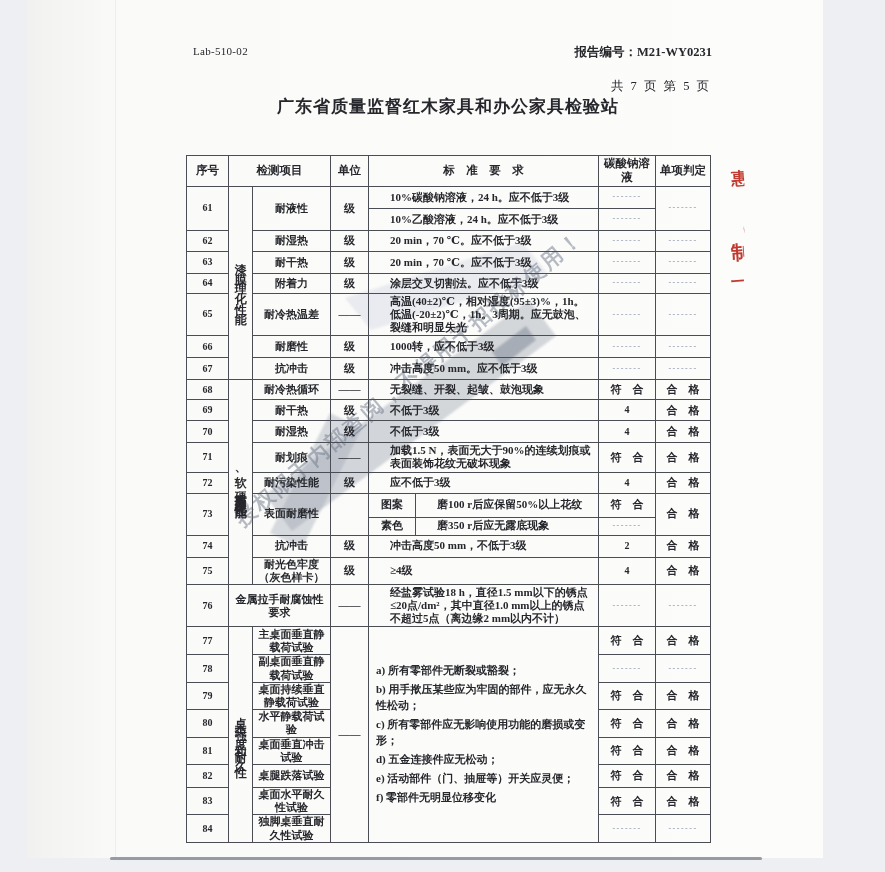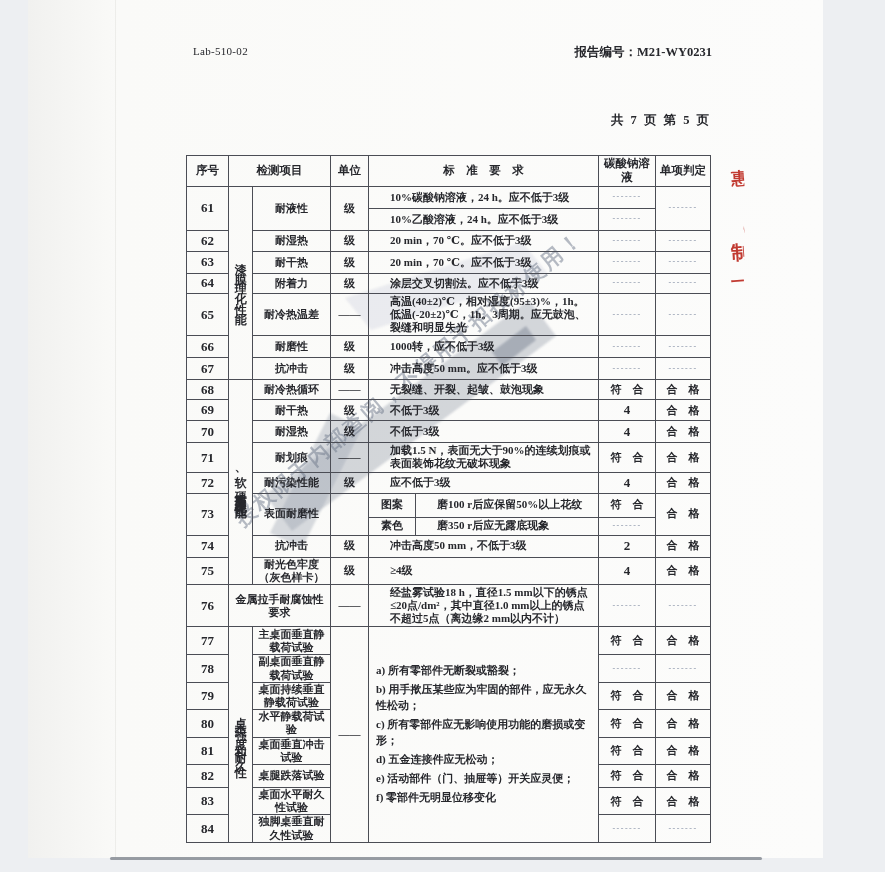--- a/index.html
+++ b/index.html
@@ -7,21 +7,21 @@
   #canvas{position:relative;width:885px;height:872px;overflow:hidden;background:#edeff2;
           font-family:"Liberation Serif","DejaVu Serif",serif;color:#26272c;}
   .page{position:absolute;left:28px;top:0;width:795px;height:858px;
         background:linear-gradient(90deg,#f1f1ef 0,#fafaf8 90px,#fcfcfb 100%);}
   .fold-line{position:absolute;left:115px;top:0;width:1px;height:858px;background:#e7e7e4;opacity:.7;}
   .page-shadow{position:absolute;left:110px;top:857px;width:652px;height:3px;background:#868c94;border-radius:2px;opacity:.85;}
 
   .hdr-text{position:absolute;white-space:nowrap;}
   .lab-code{left:193px;top:45px;font-weight:normal;font-size:11px;letter-spacing:.3px;}
   .report-no{right:173px;top:44px;font-size:12.5px;font-weight:600;}
-  .page-indicator{right:174px;top:78px;font-size:12.5px;font-weight:700;letter-spacing:2px;margin-top:34px;}
+  .page-indicator{right:174px;top:78px;font-size:12.5px;font-weight:400;letter-spacing:2px;}
   .org-title{left:186px;top:95px;width:524px;text-align:center;font-size:17px;font-weight:bold;letter-spacing:1px;white-space:nowrap;}
   .report-title{left:186px;top:120px;width:524px;text-align:center;font-size:20px;font-weight:bold;white-space:nowrap;}
 
   
   #wm-svg{position:absolute;left:0;top:0;pointer-events:none;filter:blur(1.2px);}
   .wm-text{position:absolute;left:238px;top:508px;transform:rotate(-40deg);transform-origin:0 50%;
            font-size:21px;font-weight:600;letter-spacing:2.5px;color:#707a8c;opacity:.5;white-space:nowrap;pointer-events:none;}
 
   
   .stamp-frag{position:absolute;left:731px;width:13px;overflow:hidden;color:#c13a31;font-weight:bold;
@@ -31,21 +31,21 @@
   .sf3{top:243px;font-size:19px;}
   .sf4{top:274px;font-size:16px;}
 
   
   table.report{position:absolute;left:186px;top:155px;width:524px;border-collapse:collapse;table-layout:fixed;
                border:1.5px solid #3c3e45;}
   td,th{border:1px solid #4b4d55;padding:0 3px;font-size:11px;line-height:1.2;text-align:center;
         vertical-align:middle;font-weight:600;color:#26272c;overflow:hidden;}
   th{font-size:11.5px;padding:1px 2px;}
   .std{text-align:left;padding:1px 3px 1px 21px;}
-  .num{font-size:13px;}
+  .num{font-size:10px;}
   .dash{color:#8893a8;font-size:8px;letter-spacing:1.5px;font-weight:400;}
   .gcell{padding:0;}
   .vert{writing-mode:vertical-rl;text-orientation:upright;margin:0 auto;font-size:12px;font-weight:600;}
   .g1{letter-spacing:10px;}
   .g2{letter-spacing:2px;}
   .g3{letter-spacing:7px;}
   .desk-std{padding:4px 3px 4px 7px;}
   .std-line{margin:3px 0;line-height:1.45;}
 </style>
 </head>
@@ -61,20 +61,21 @@
     <polygon points="345,298 522,242 548,274 371,330" fill="#c7c9da" opacity="0.32"></polygon>
     <polygon points="265,495 529,300 556,336 292,531" fill="#9ba2af" opacity="0.42"></polygon>
     <polygon points="330,413 362,428 302,548 270,533" fill="#9ba2af" opacity="0.38"></polygon>
     <polygon points="492,352 526,326 536,340 502,366" fill="#7c8494" opacity="0.5"></polygon>
   </svg>
   <div class="wm-text">授权限于内部查阅，不得用于招投标使用！</div>
 
   <div class="hdr-text lab-code">Lab-510-02</div>
   <div class="hdr-text report-no">报告编号：M21-WY0231</div>
   <div class="hdr-text page-indicator">共 7 页 第 5 页</div>
+  <div class="hdr-text org-title">广东省质量监督红木家具和办公家具检验站</div>
 
   <table class="report">
     <colgroup>
       <col style="width:42px">
         <col style="width:24px">
         <col style="width:78px">
         <col style="width:38px">
       <col style="width:47px">
         <col style="width:183px">
         <col style="width:57px">

